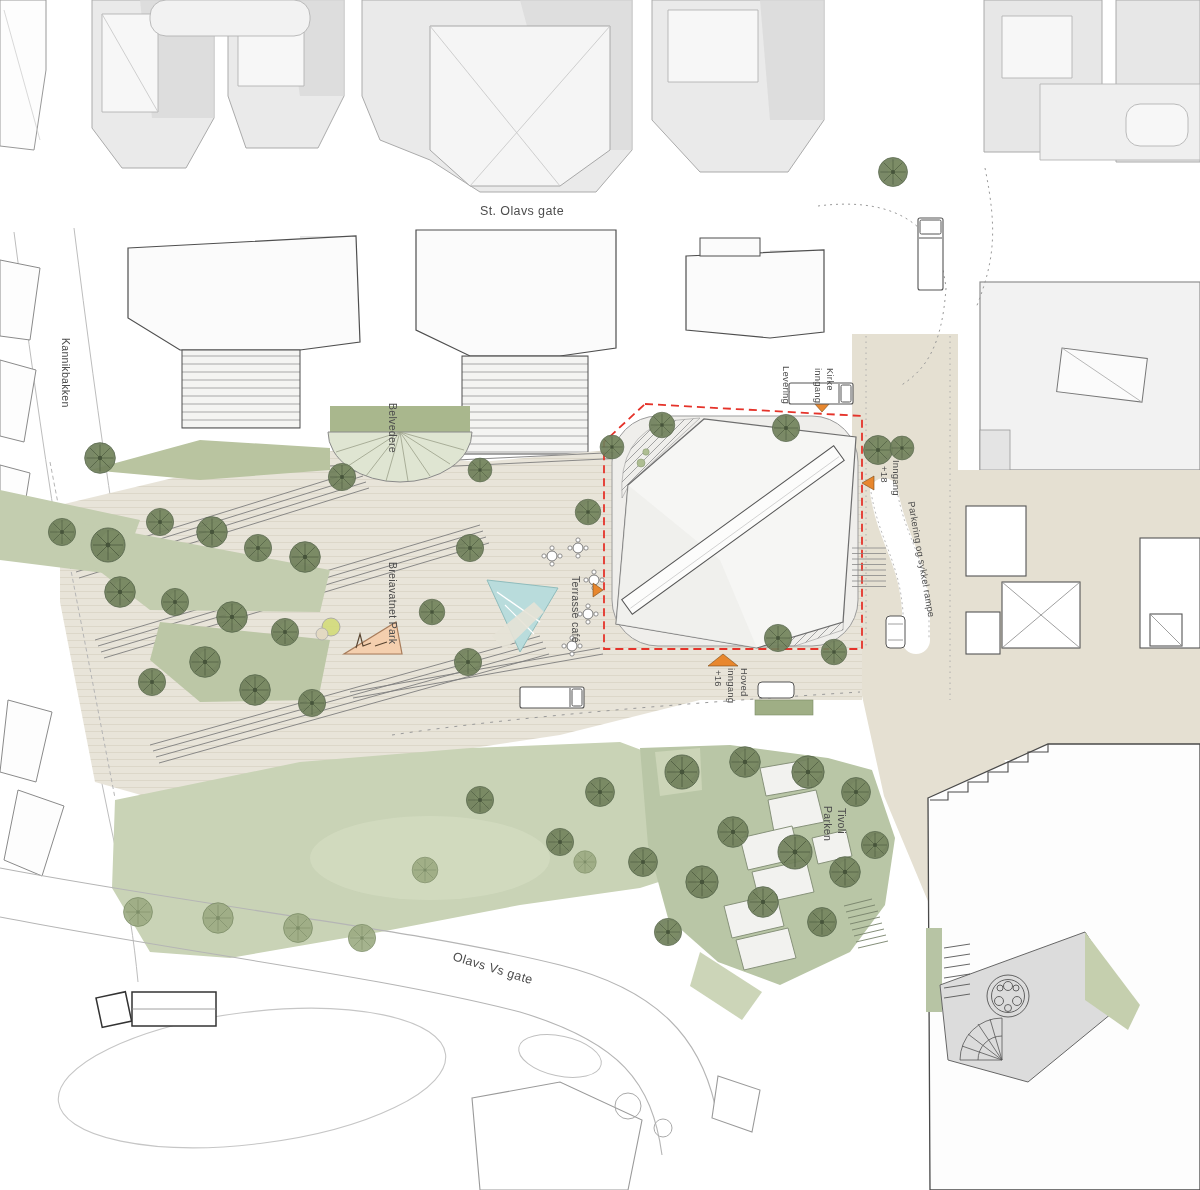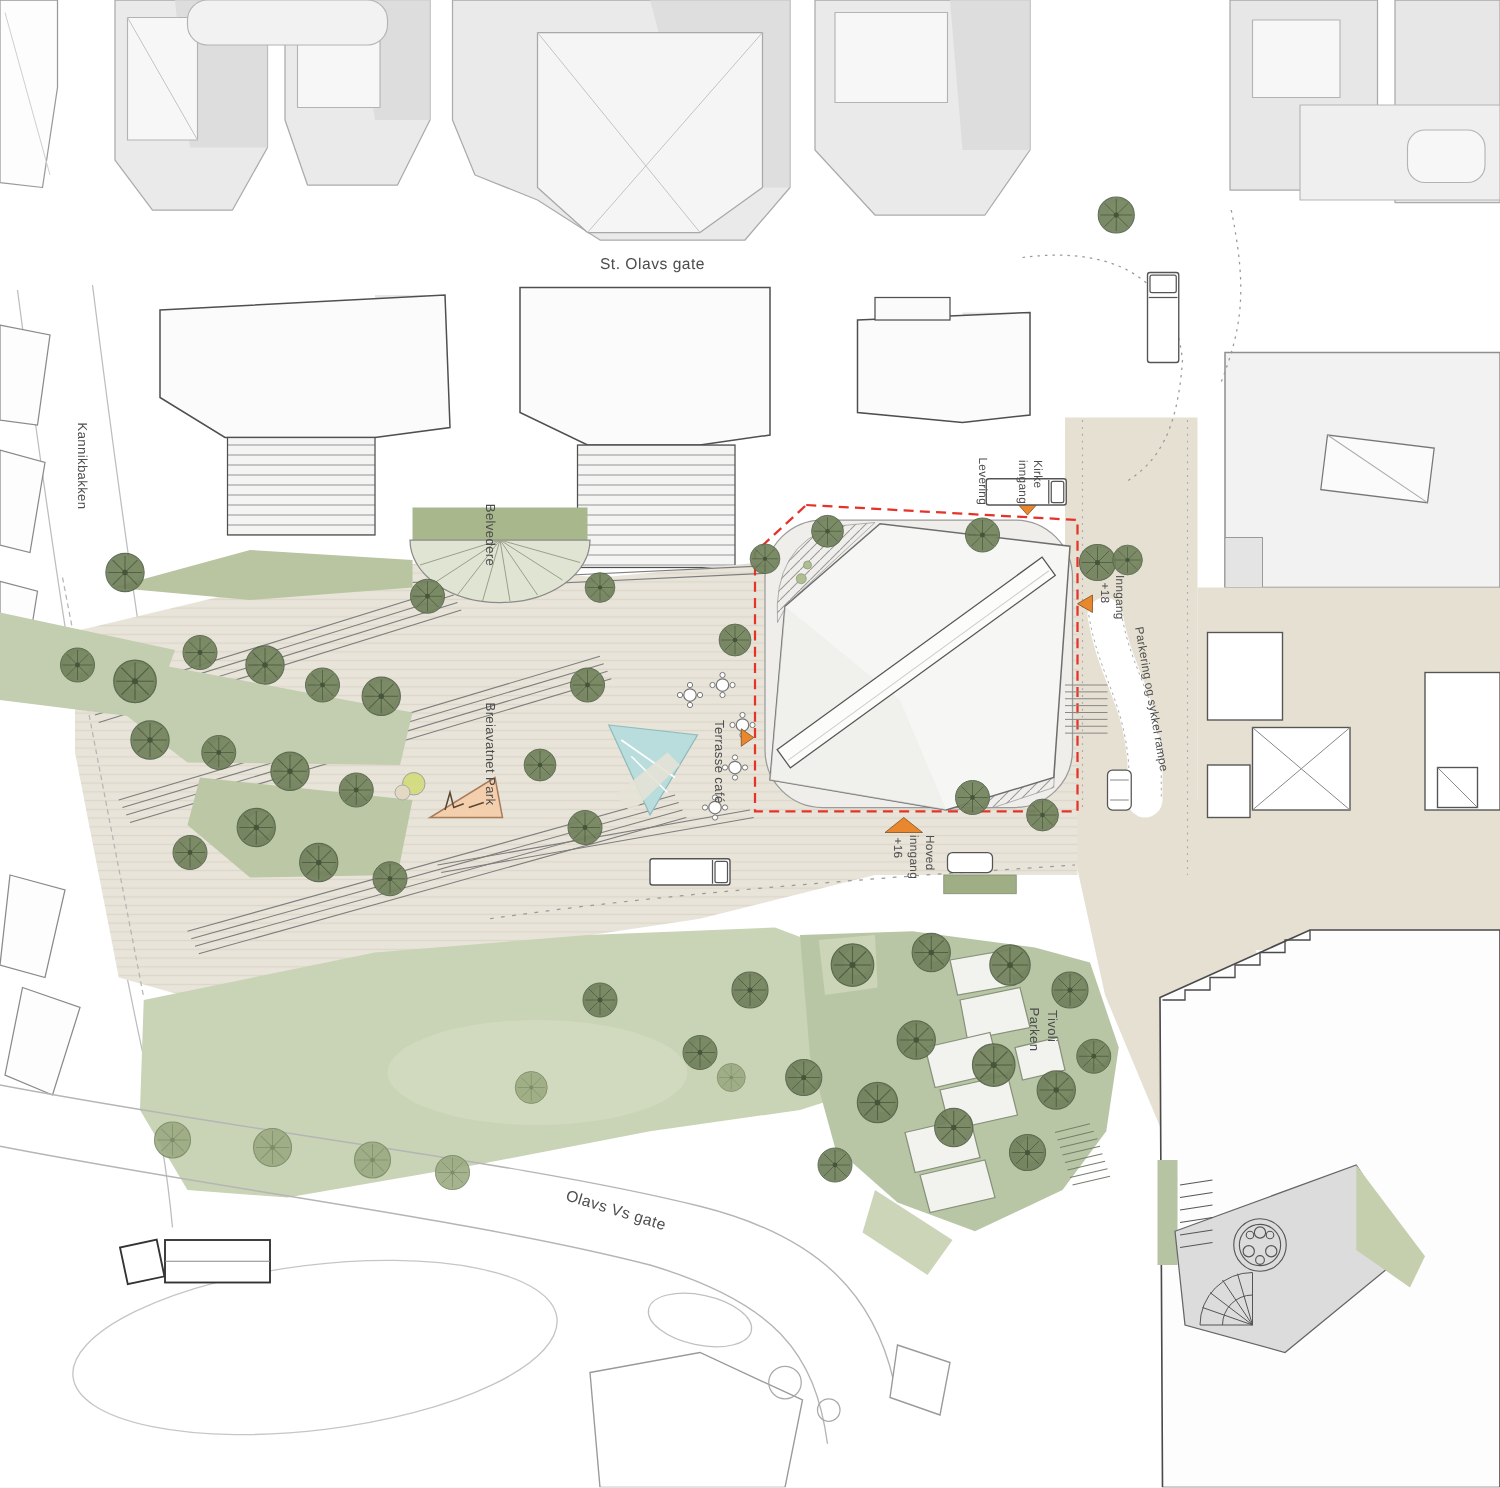--- a/index.html
+++ b/index.html
@@ -1,16 +1,16 @@
 <!DOCTYPE html>
 <html><head>
 <meta charset="utf-8">
 <style>
   html,body{margin:0;padding:0;background:#fff;}
-  .stage{position:relative;width:1200px;height:1190px;overflow:hidden;background:#e5e5e5;}
+  .stage{position:relative;width:1200px;height:1190px;overflow:hidden;background:#0369a1;}
   svg{display:block;}
   text{font-family:"Liberation Sans", sans-serif; fill:#4d4d4d;}
   .lbl{font-size:12.5px; letter-spacing:.4px;}
   .lbl-md{font-size:10.5px; letter-spacing:.3px;}
   .lbl-sm{font-size:9.5px; letter-spacing:.2px;}
 </style>
 </head>
 <body>
 
 <div class="stage">

